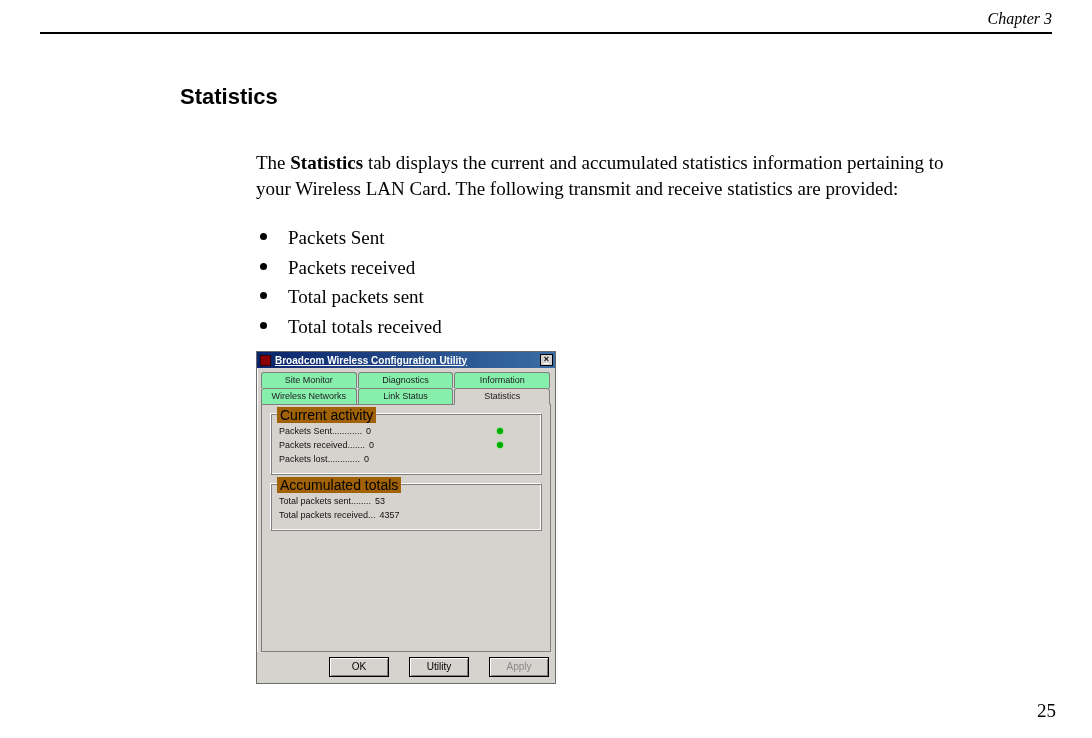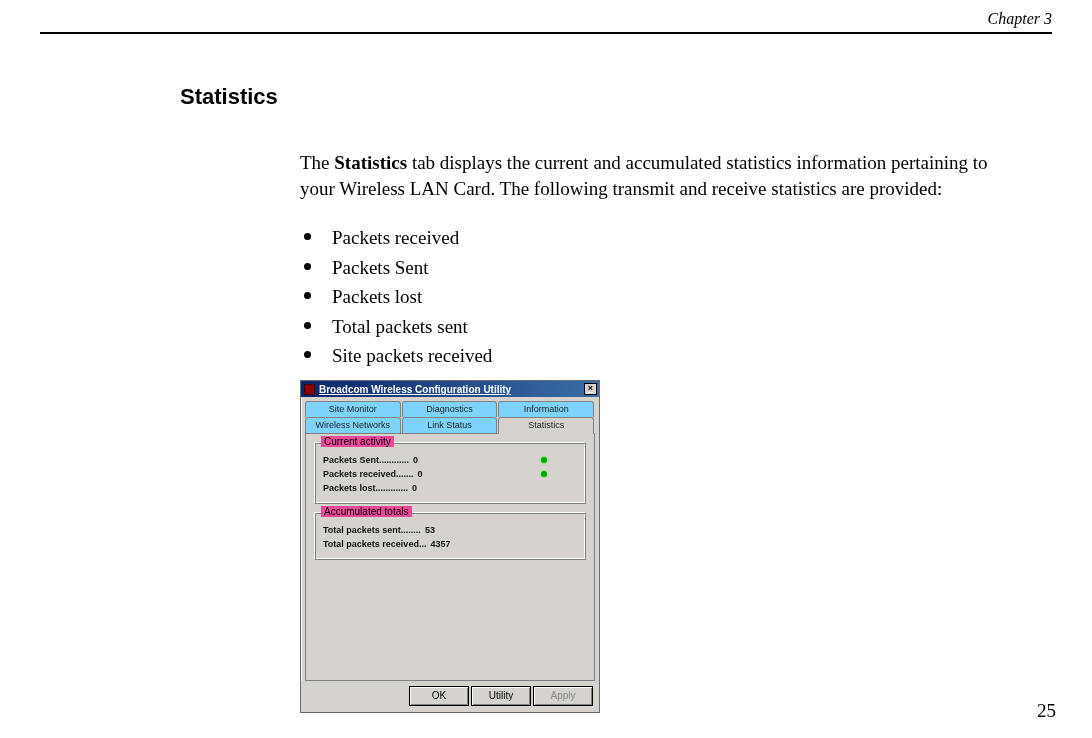--- a/index.html
+++ b/index.html
@@ -29,21 +29,21 @@
     padding-top: 50px;
     padding-left: 140px;
   }
   .section-heading {
     font-family: Arial, Helvetica, sans-serif;
     font-weight: bold;
     font-size: 22px;
     margin-bottom: 40px;
   }
   .indented {
-    margin-left: 120px;
+    margin-left: 76px;
   }
   .para {
     font-size: 19px;
     line-height: 1.35;
     margin-bottom: 22px;
     max-width: 720px;
   }
   .bold-inline { font-weight: bold; }
   ul.bullets {
     list-style: none;
@@ -123,21 +123,21 @@
     position: relative;
   }
   .tab-row {
     display: flex;
     height: 16px;
   }
   .tab {
     flex: 1;
     border: 1px solid #808080;
     border-bottom: none;
-    background: #7dd3fc;
+    background: #86efac;
     font-size: 9px;
     text-align: center;
     line-height: 14px;
     margin-right: 1px;
     border-radius: 3px 3px 0 0;
     color: #222;
     white-space: nowrap;
     overflow: hidden;
   }
   .tab.active {
@@ -160,51 +160,50 @@
     border-left-color: #fff;
     box-shadow: inset 1px 1px 0 #808080, inset -1px -1px 0 #fff;
     padding: 10px 8px 8px 8px;
     margin-bottom: 8px;
     position: relative;
   }
   .groupbox-legend {
     position: absolute;
     top: -7px;
     left: 6px;
-    background: #ec4899;
+    background: #a16207;
     padding: 0 3px;
-    font-size: 10px;
+    font-size: 14px;
   }
   .stat-row {
     display: flex;
     align-items: center;
     font-size: 9px;
     line-height: 14px;
     color: #111;
-    font-weight: bold;
   }
   .stat-label {
     white-space: nowrap;
   }
   .stat-val {
     margin-left: 4px;
   }
   .led {
     width: 6px;
     height: 6px;
     border-radius: 50%;
     background: #0a0;
     box-shadow: 0 0 2px #0f0;
     margin-left: auto;
     margin-right: 30px;
   }
   .button-row {
     display: flex;
     justify-content: flex-end;
-    gap: 2px;
+    gap: 20px;
     padding: 5px 6px 6px 6px;
     background: #d6d3ce;
   }
   .win-btn {
     width: 60px;
     height: 20px;
     background: #d6d3ce;
     border: 1px solid #000;
     box-shadow: inset 1px 1px 0 #fff, inset -1px -1px 0 #808080;
     font-size: 10px;
@@ -235,25 +234,24 @@
 
     <div class="section-heading">Statistics</div>
 
     <div class="indented">
 
       <div class="para">
         <span>The </span><span class="bold-inline">Statistics</span><span> tab displays the current and accumulated statistics information pertaining to your Wireless LAN Card. The following transmit and receive statistics are provided:</span>
       </div>
 
       <ul class="bullets">
+        <li>Packets Sent</li>
         <li>Packets received</li>
-        <li>Packets Sent</li>
-        <li>Packets lost</li>
         <li>Total packets sent</li>
-        <li>Site packets received</li>
+        <li>Total totals received</li>
       </ul>
 
       <div class="dialog-wrap">
         <div class="dialog">
 
           <div class="titlebar">
             <div class="app-icon"></div>
             <div class="title-text">Broadcom Wireless Configuration Utility</div>
             <div class="close-btn">×</div>
           </div>

